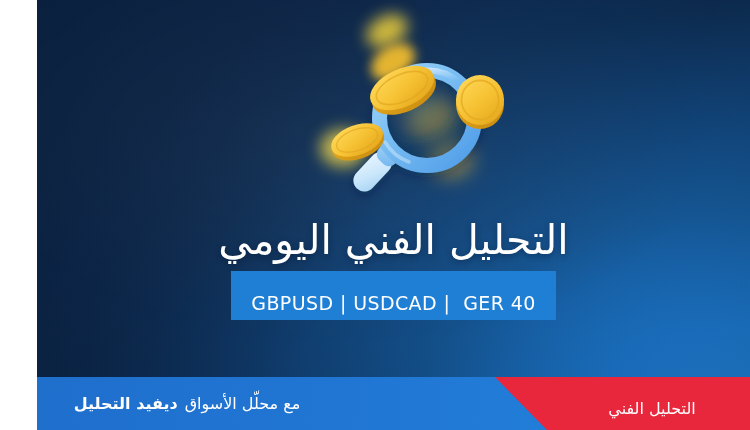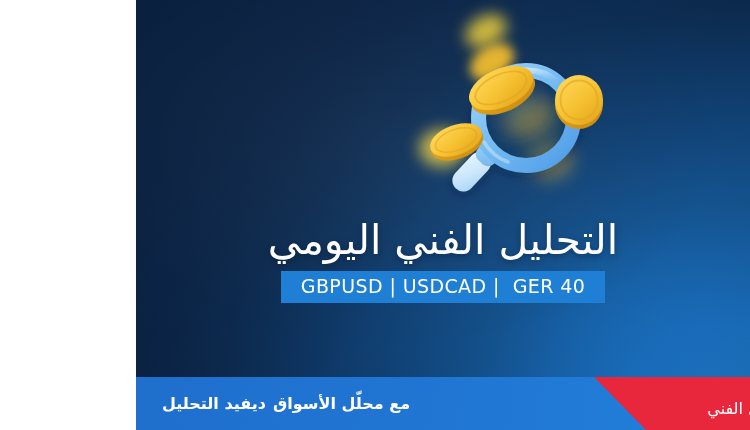--- a/index.html
+++ b/index.html
@@ -7,21 +7,21 @@
     margin: 0;
     padding: 0;
     background: #ffffff;
   }
   body {
     font-family: "DejaVu Sans", "Liberation Sans", sans-serif;
   }
 
   .banner {
     position: relative;
-    width: 614px;
+    width: 713px;
     height: 430px;
     overflow: hidden;
     background: #0d2749;
   }
 
   
   .bg-gradient {
     position: absolute;
     inset: 0;
     background:
@@ -65,21 +65,21 @@
     font-weight: 400;
     color: #ffffff;
     letter-spacing: 0px;
     direction: rtl;
     text-shadow: 0 2px 6px rgba(3,16,36,0.38);
   }
 
   .pair-badge {
     display: inline-block;
     margin-top: 7px;
-    padding: 4px 20px 6px 20px;
+    padding: 21px 20px 6px 20px;
     background: #1f7fd4;
     color: #ffffff;
     font-family: "DejaVu Sans", "Liberation Sans", sans-serif;
     font-size: 19px;
     font-weight: 400;
     letter-spacing: 0.4px;
     direction: ltr;
     white-space: pre;
   }
 
@@ -113,21 +113,21 @@
     height: 53px;
     width: 300px;
     display: flex;
     align-items: center;
     justify-content: center;
     gap: 7px;
     direction: rtl;
     color: #ffffff;
     font-size: 16px;
   }
-  .bar-left-text .reg { font-weight: 700; text-align: center; }
+  .bar-left-text .reg { font-weight: 400; text-align: center; }
   .bar-left-text .bold { font-weight: 700; }
 
   .bar-right-text {
     position: absolute;
     right: 0;
     top: 5px;
     height: 53px;
     width: 270px;
     display: flex;
     align-items: center;

